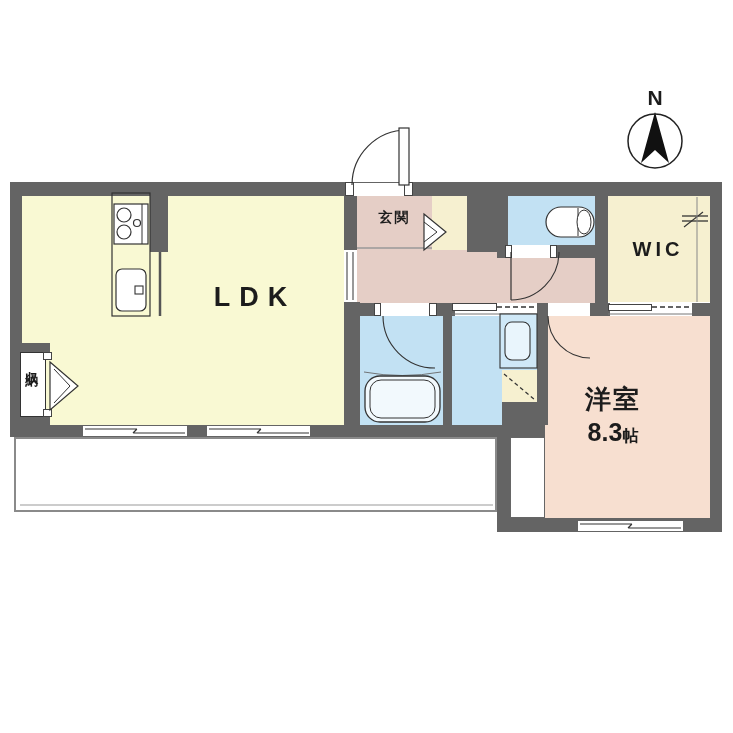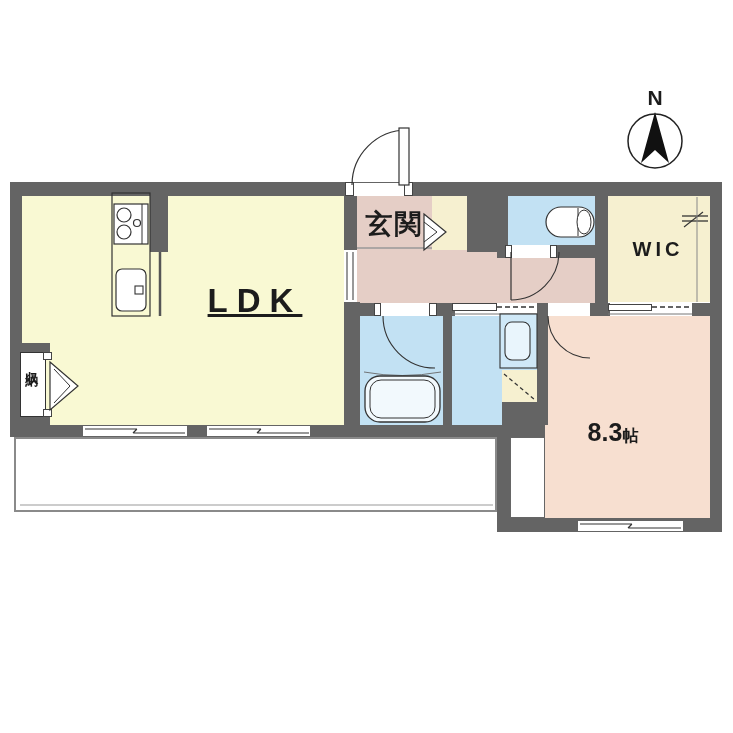--- a/index.html
+++ b/index.html
@@ -12,25 +12,25 @@
   #canvas > div{position:absolute;box-sizing:border-box;}
   .wall{background:var(--wall);z-index:2;}
   .floor{z-index:1;}
   .f-ldk{background:var(--ldk-floor);} .f-hall{background:var(--hall-floor);}
   .f-bed{background:var(--bedroom-floor);} .f-wet{background:var(--wet-floor);}
   .f-closet{background:var(--closet-floor);}
   .white{background:#fff;z-index:3;}
   .post{background:#fff;border:1px solid #444;z-index:3;}
   svg.overlay{position:absolute;left:0;top:0;z-index:4;}
   .label{position:absolute;z-index:5;color:#1c1c1c;text-align:center;line-height:1.1;}
-  .lbl-ldk{font-size:33px;font-weight:600;letter-spacing:9px;text-decoration:underline;}
+  .lbl-ldk{font-size:27px;font-weight:600;letter-spacing:9px;}
   .lbl-size{font-weight:700;}
   .area-val{font-size:25px;font-weight:700;}
   .area-unit{font-size:16px;font-weight:700;}
-  .lbl-genkan{font-size:27px;font-weight:700;letter-spacing:2px;}
+  .lbl-genkan{font-size:14px;font-weight:700;letter-spacing:2px;}
   .lbl-wic{font-size:20px;font-weight:700;letter-spacing:4px;}
   .lbl-bed{font-size:26px;font-weight:700;letter-spacing:2px;}
   .lbl-balcony{font-size:20px;font-weight:600;letter-spacing:2px;}
   .lbl-storage{font-size:13px;font-weight:700;writing-mode:vertical-rl;letter-spacing:3px;}
   .lbl-n{font-size:21px;font-weight:800;}
 </style>
 </head>
 <body>
 
 <div id="canvas">
@@ -192,20 +192,21 @@
   </svg>
 
   <div class="label lbl-n" style="left:642px;top:86px;width:26px;">N</div>
 
   <div class="label lbl-ldk" style="left:180px;top:283px;width:150px;">LDK</div>
 
   <div class="label lbl-genkan" style="left:352px;top:210px;width:85px;">玄関</div>
 
   <div class="label lbl-wic" style="left:608px;top:238px;width:100px;">WIC</div>
 
+  <div class="label lbl-bed" style="left:545px;top:385px;width:136px;">洋室</div>
   <div class="label lbl-size" style="left:545px;top:419px;width:136px;">
     <span class="area-val">8.3</span><span class="area-unit">帖</span>
   </div>
 
 
   <div class="label lbl-storage" style="left:24px;top:361px;">収納</div>
 
 </div>
 
 </body></html>

